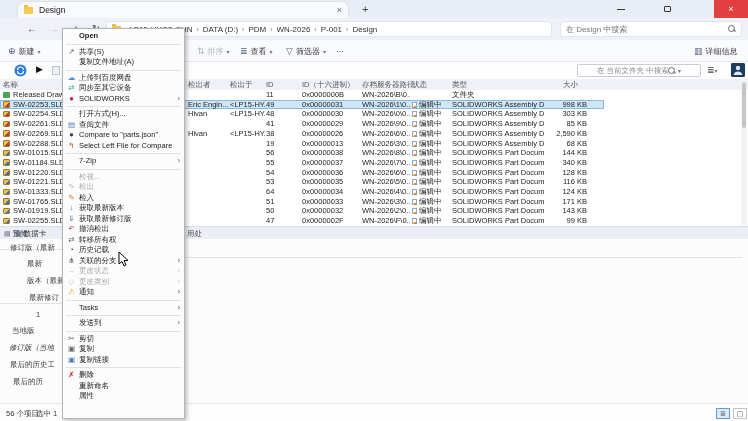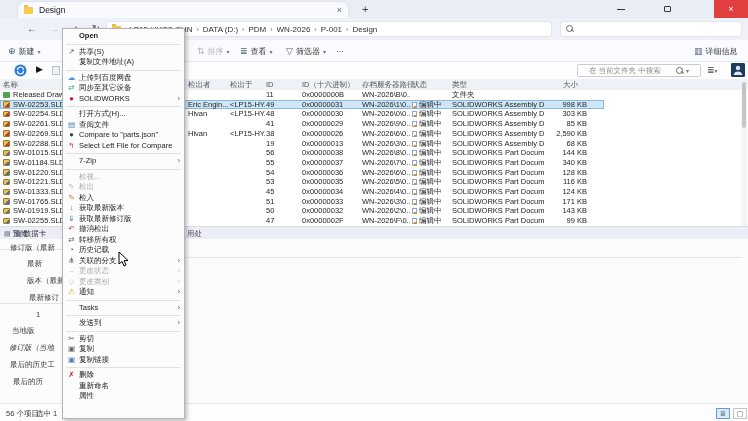--- a/index.html
+++ b/index.html
@@ -46,21 +46,21 @@
   .cmd .gi { font-size:9px; color:#4f5d75; }
   .cmd.dis, .cmd.dis .gi { color:#b0b4bd; }
   .chev { font-size:6px; color:#777; }
 
   
   .pdmbar { position:absolute; left:0; top:62px; width:748px; height:17px; background:#fdfdfe; }
   .pdm-logo { position:absolute; left:14px; top:2px; }
   .playbtn { position:absolute; left:36px; top:2px; font-size:9px; color:#111; }
   .ghosticon { position:absolute; top:4px; width:8px; height:9px; border:1px solid #b9c2cf; background:#eef2f7; }
   .pdm-search { position:absolute; left:577px; top:2px; width:124px; height:13px; border:1px solid #c9cdd6; border-radius:2px;
-                background:#fff; display:flex; align-items:center; padding:0 11px; color:#888; }
+                background:#fff; display:flex; align-items:center; padding:0 19px; color:#888; }
   .pdm-search .ph { flex:1; font-size:7.5px; }
   .listsrch { position:absolute; left:707px; top:3px; font-size:9px; color:#444; }
   .avatar { position:absolute; left:731px; top:1px; width:14px; height:14px; border-radius:2px; background:#1d3least; background:#1d3a5f; }
   .avatar svg { display:block; }
 
   
   .tablehead { position:absolute; left:0; top:79px; width:748px; height:11px; border-bottom:1px solid #f0f0f0; }
   .th { position:absolute; top:1px; font-size:7.5px; color:#555; white-space:nowrap; }
   .rows { position:absolute; left:0; top:90px; width:748px; height:136px; background:#fff; }
   .trow { position:absolute; left:0; width:748px; height:9.7px; }
@@ -152,20 +152,21 @@
         <span class="crumb nowrap">PDM</span>
         <span class="crumb-sep">›</span>
         <span class="crumb nowrap">WN-2026</span>
         <span class="crumb-sep">›</span>
         <span class="crumb nowrap">P-001</span>
         <span class="crumb-sep">›</span>
         <span class="crumb nowrap">Design</span>
       </span>
   </div>
   <div class="srchbox">
+    <span class="ph nowrap">在 Design 中搜索</span>
     <span class="mag"></span>
   </div>
 </div>
 
 <div class="commandbar">
   <div class="cmd" style="left:8px">
     <span class="gi">⊕</span>
     <span>新建</span>
       <span class="chev">▾</span>
   </div>
@@ -350,21 +351,21 @@
       <span class="cell c-path">WN-2026\5\0...</span>
       <span class="cell c-state"><span class="state-doc"></span>编辑中</span>
       <span class="cell c-type">SOLIDWORKS Part Document</span>
       <span class="cell c-size">116 KB</span>
     </div>
     <div class="trow" style="top: 97px;">
       <span class="rowico ri-prt"></span>
       <span class="cell c-name">SW-01333.SLDPRT</span>
       <span class="cell c-by"></span>
       <span class="cell c-at"></span>
-      <span class="cell c-id">45</span>
+      <span class="cell c-id">64</span>
       <span class="cell c-hex">0x00000034</span>
       <span class="cell c-path">WN-2026\4\0...</span>
       <span class="cell c-state"><span class="state-doc"></span>编辑中</span>
       <span class="cell c-type">SOLIDWORKS Part Document</span>
       <span class="cell c-size">124 KB</span>
     </div>
     <div class="trow" style="top: 106.7px;">
       <span class="rowico ri-prt"></span>
       <span class="cell c-name">SW-01765.SLDPRT</span>
       <span class="cell c-by"></span>

